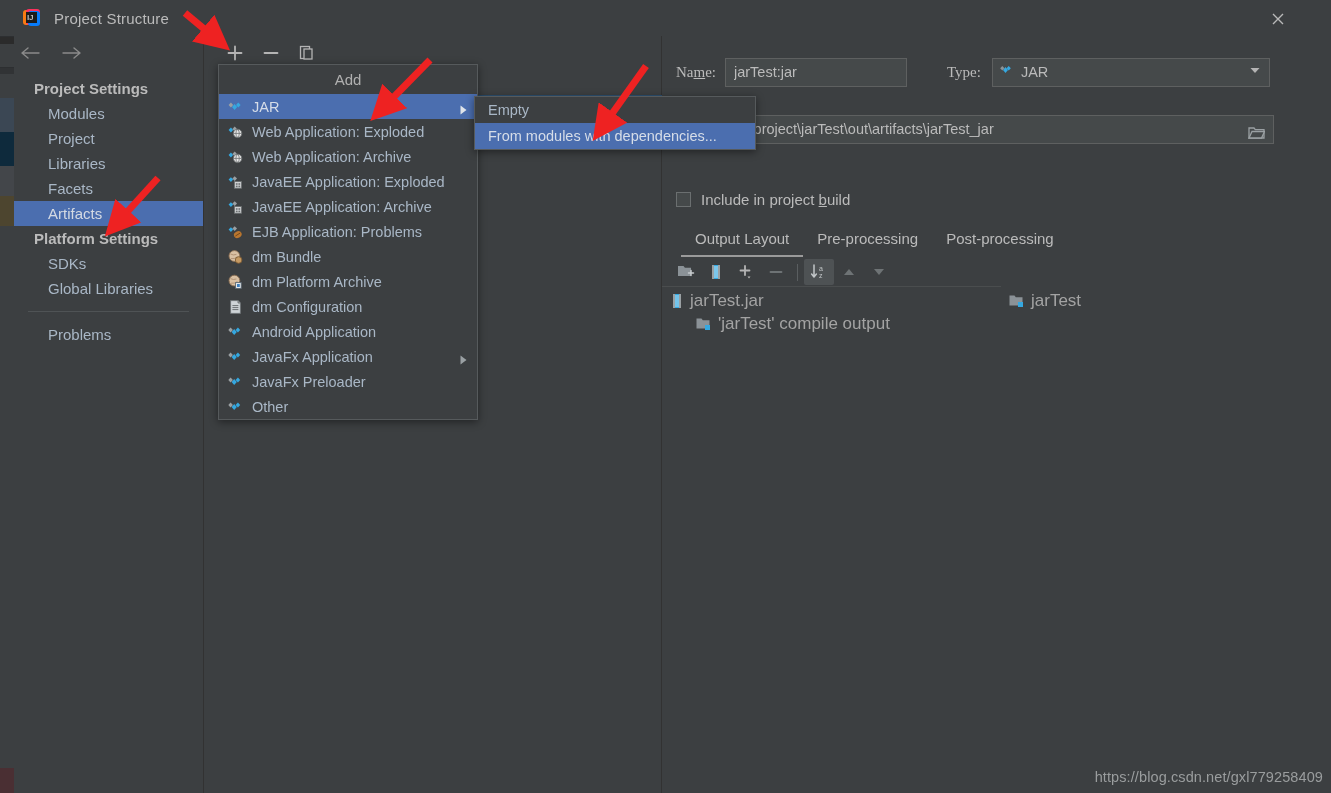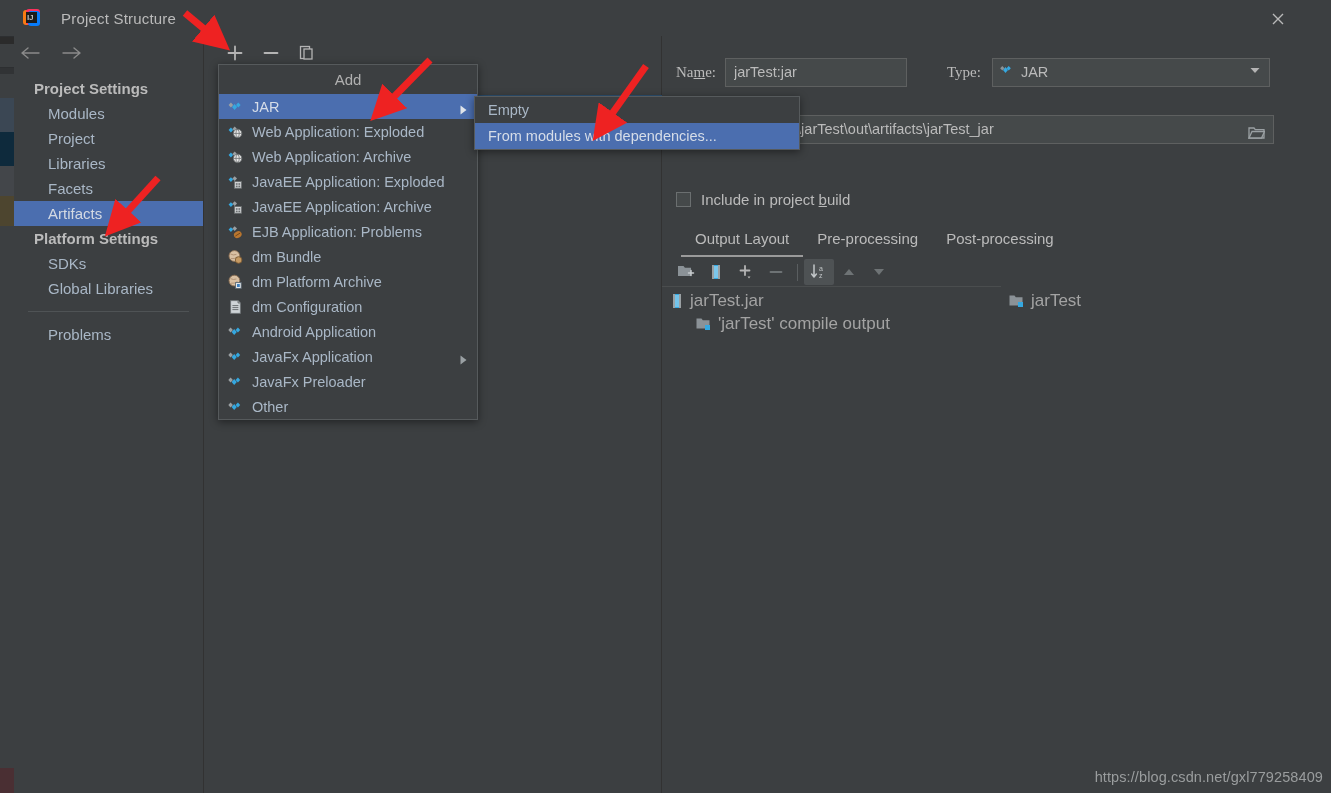--- a/index.html
+++ b/index.html
@@ -29,21 +29,21 @@
   }
   #app-logo {
     width: 18px; height: 18px; margin-left: 9px; position: relative; flex: 0 0 auto;
   }
   #app-logo .lg-a { position:absolute; left:0; top:1px; width:15px; height:15px; background:#f97a12; border-radius:3px;}
   #app-logo .lg-b { position:absolute; left:3px; top:0; width:14px; height:16px; background:#fe315d; border-radius:3px;}
   #app-logo .lg-c { position:absolute; left:5px; top:2px; width:12px; height:15px; background:#087cfa; border-radius:3px;}
   #app-logo .lg-d { position:absolute; left:3px; top:3px; width:11px; height:11px; background:#1b1b1b;}
   #app-logo .lg-t { position:absolute; left:4px; top:3px; font-size:8px; color:#fff; font-family:"Liberation Sans",sans-serif; line-height:11px;}
   #dialog-title {
-    margin-left: 20px; font-size: 15px; color: #bbbbbb; letter-spacing: .2px;
+    margin-left: 13px; font-size: 15px; color: #bbbbbb; letter-spacing: .2px;
   }
   #close-button {
     position: absolute; right: 40px; top: 6px; width: 26px; height: 26px;
     display:flex; align-items:center; justify-content:center; cursor: default;
   }
   #close-button svg { display:block; }
 
   
   #left-nav {
     position: absolute; left: 0; top: 36px; width: 190px; height: 757px;
@@ -87,21 +87,21 @@
   .menu-item {
     position: relative; height: 25px; display: flex; align-items: center;
     font-size: 14.5px; color: #a9b7c6; padding-left: 8px; cursor: default; white-space: nowrap;
   }
   .menu-item.selected { background: #4b6eaf; color: #d6dde8; }
   .menu-item .mi-icon { width: 18px; height: 16px; margin-right: 7px; flex: 0 0 auto; position: relative; }
   .menu-item .mi-arrow { position: absolute; right: 9px; top: 8px; }
 
   
   #jar-submenu {
-    position: absolute; left: 460px; top: 96px; width: 326px;
+    position: absolute; left: 460px; top: 96px; width: 282px;
     background: #3c3f41; border: 1px solid #565a5c; z-index: 50;
     box-shadow: 0 2px 8px rgba(0,0,0,.45);
   }
   #jar-submenu .menu-item { height: 26px; padding-left: 13px; }
 
   
   #right-panel {
     position: absolute; left: 648px; top: 36px; width: 669px; height: 757px;
     background: #3c3f41;
   }

